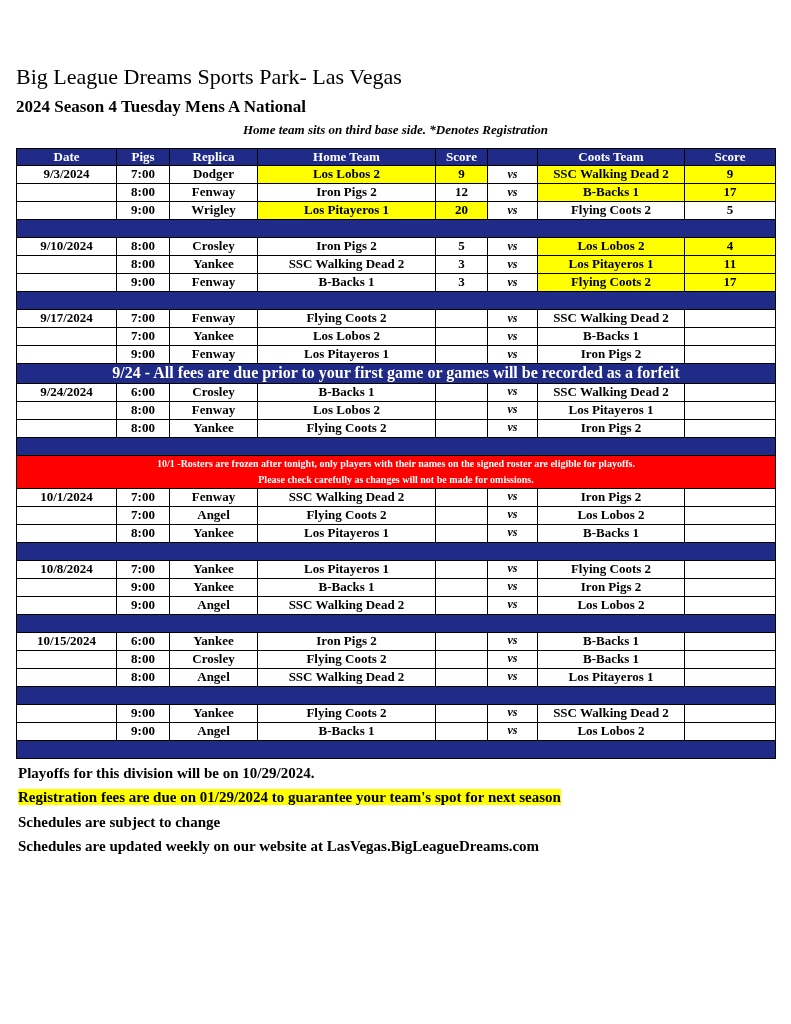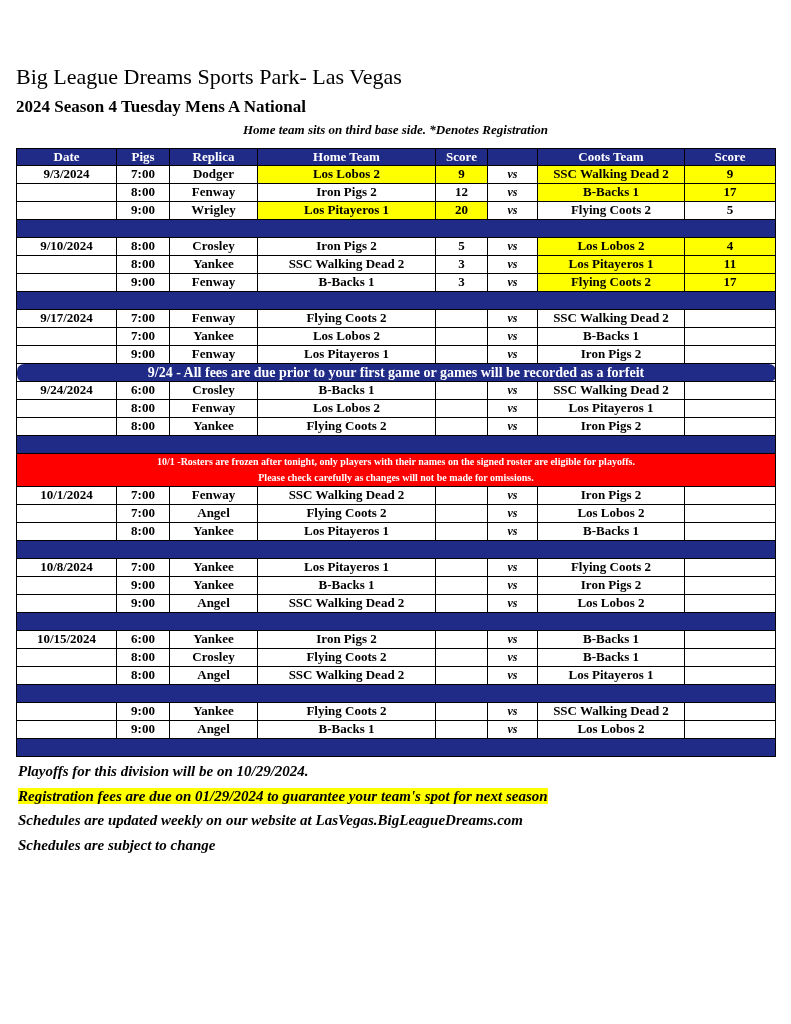--- a/index.html
+++ b/index.html
@@ -52,34 +52,33 @@
   }
   td.separator{
     background:var(--navy);
     height:13px;
     padding:0;
   }
   td.notice-blue{
     background:var(--navy);
     color:#fff;
     height:17px;
-    font-size:14px;
-    border-radius:7px;
+    font-size:16px;
   }
   td.notice-red{
     background:var(--red);
     color:#fff;
     font-size:10px;
     height:auto;
     padding:2px 0;
   }
   td.notice-red div{line-height:16px;}
   td.hl{background:var(--yellow);}
   td.c-vs{font-style:italic;font-size:12px;}
-  .footer{padding-left:2px;font-style:italic;}
+  .footer{padding-left:2px;}
   .footer-line{
     font-size:15px;
     font-weight:bold;
     margin-top:5px;
     line-height:1.3;
   }
   .hl-text{background:var(--yellow);}
 </style>
 </head>
 <body>
@@ -380,20 +379,20 @@
   </table>
 
   <div class="footer">
     <div class="footer-line">
       <span>Playoffs for this division will be on 10/29/2024.</span>
     </div>
     <div class="footer-line">
       <span class="hl-text">Registration fees are due on 01/29/2024 to guarantee your team's spot for next season</span>
     </div>
     <div class="footer-line">
+      <span>Schedules are subject to change</span>
+    </div>
+    <div class="footer-line">
       <span>Schedules are updated weekly on our website at LasVegas.BigLeagueDreams.com</span>
     </div>
-    <div class="footer-line">
-      <span>Schedules are subject to change</span>
-    </div>
   </div>
 
 </div>
 
 </body></html>

